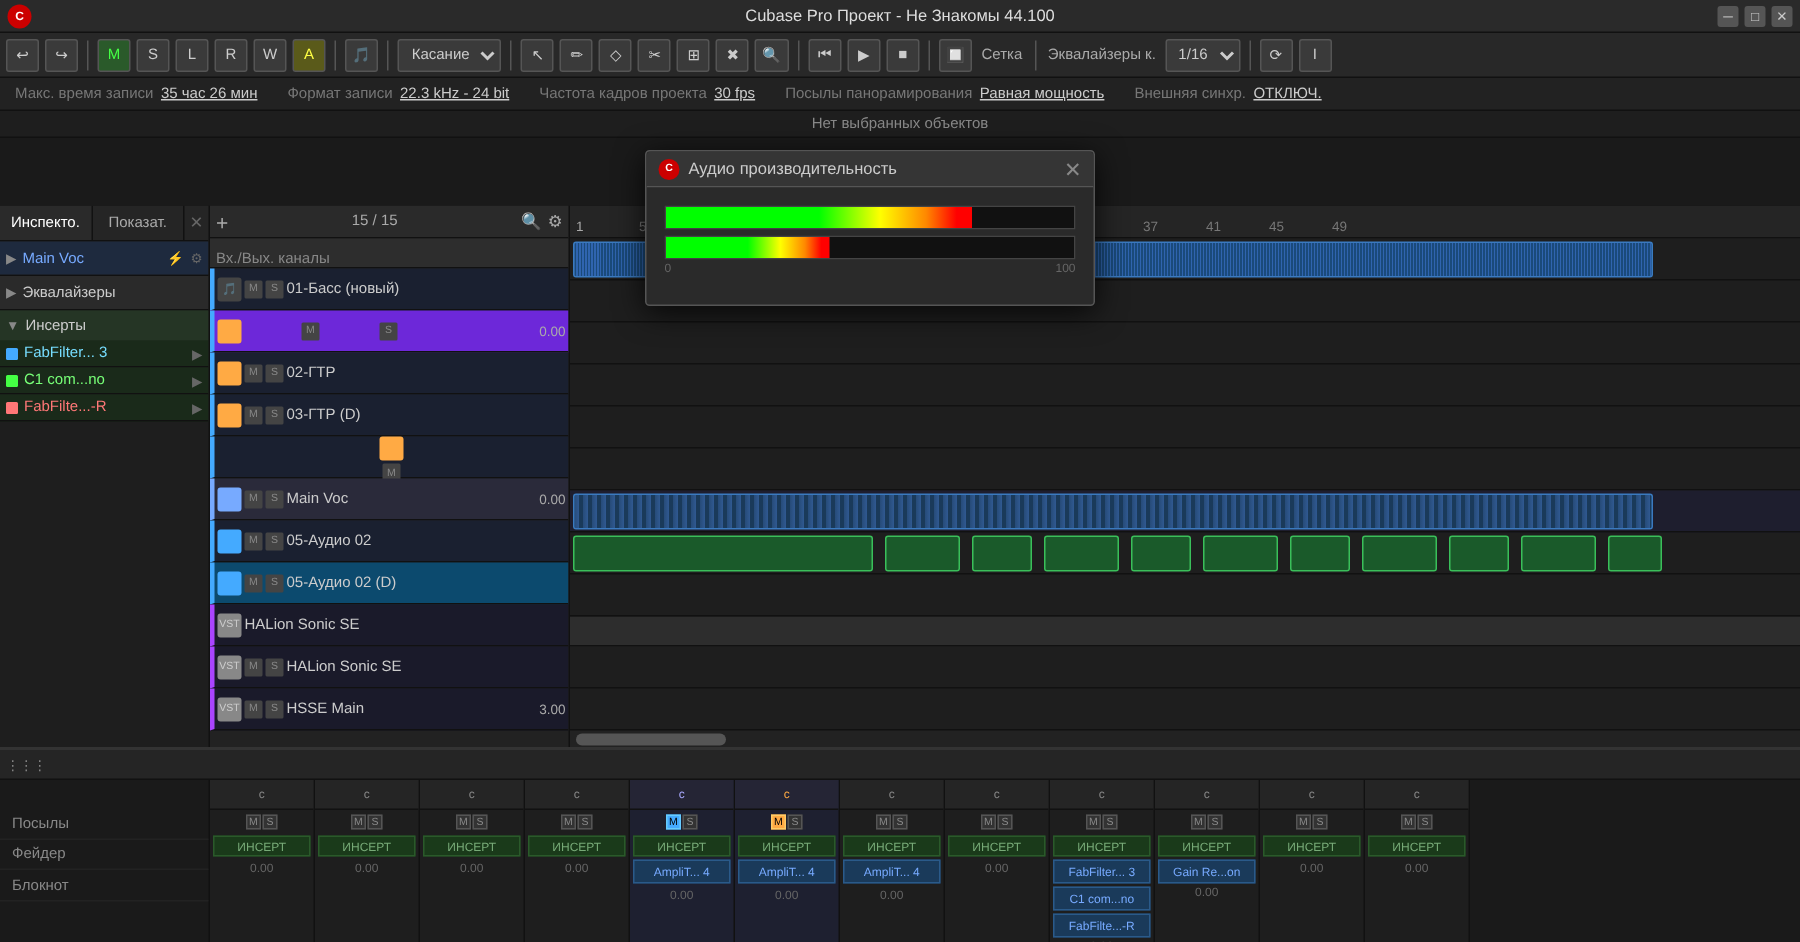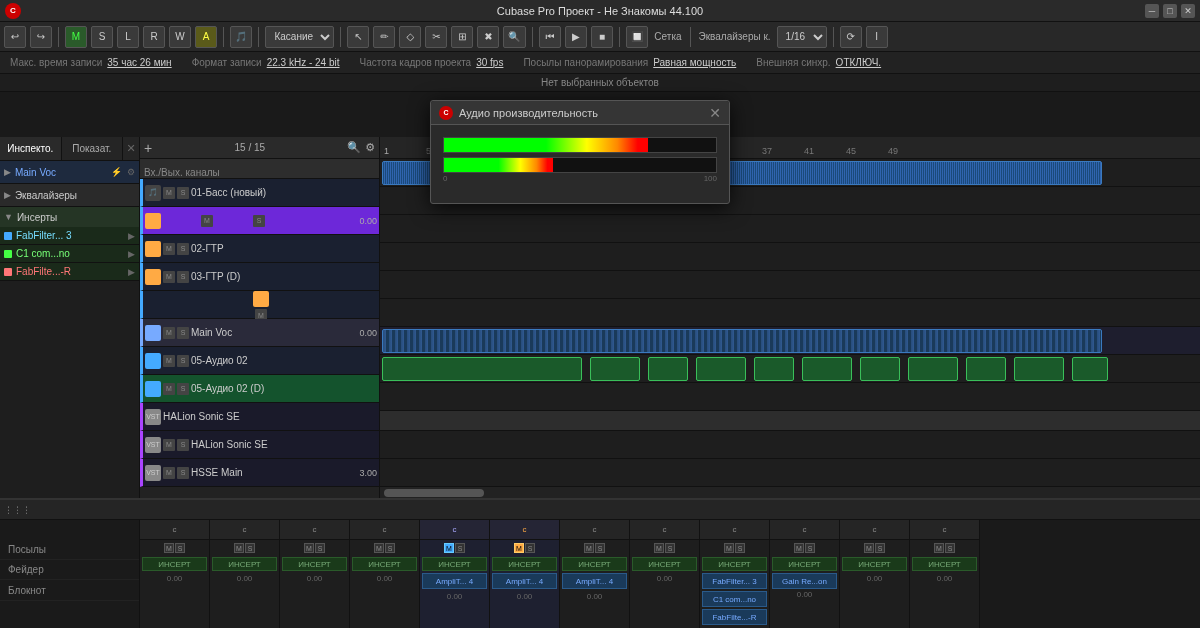--- a/index.html
+++ b/index.html
@@ -566,21 +566,21 @@
         <span class="track-vol">0.00</span>
       </div>
 
       <div class="track-row audio" style="background:#1a2030;">
         <div class="track-icon" style="background:#4af;"></div>
         <div class="track-m-btn">M</div>
         <div class="track-s-btn">S</div>
         <span class="track-name">05-Аудио 02</span>
       </div>
 
-      <div class="track-row audio" style="background:#14532d;justify-content:center;">
+      <div class="track-row audio" style="background:#0c4a6e;justify-content:center;">
         <div class="track-icon" style="background:#4af;"></div>
         <div class="track-m-btn">M</div>
         <div class="track-s-btn">S</div>
         <span class="track-name">05-Аудио 02 (D)</span>
       </div>
 
 
       <div class="track-row vst" style="background:#1a1a2a;">
         <div class="track-icon" style="background:#888; font-size:7px;">VST</div>
         <span class="track-name">HALion Sonic SE</span>

